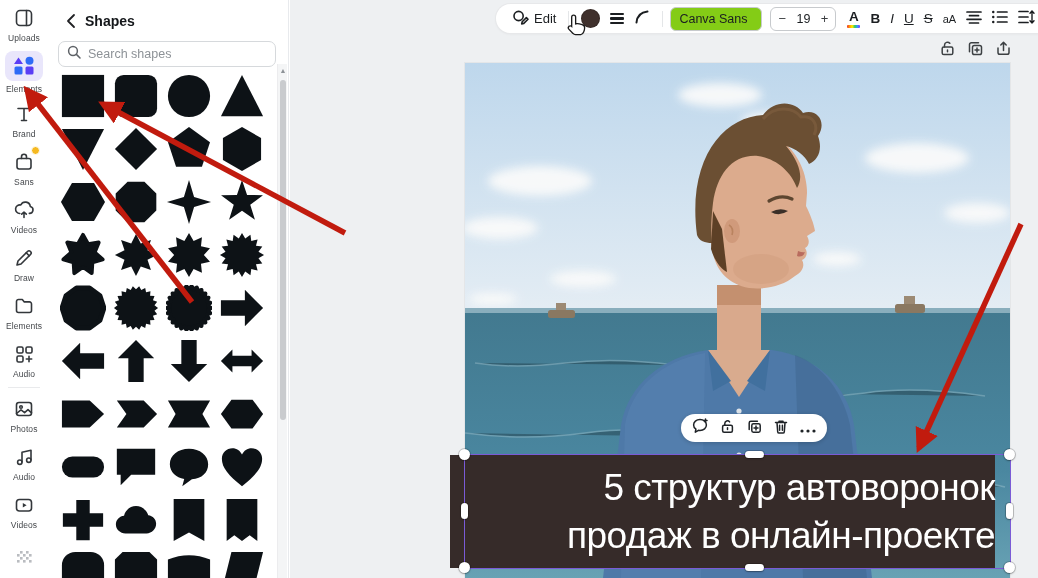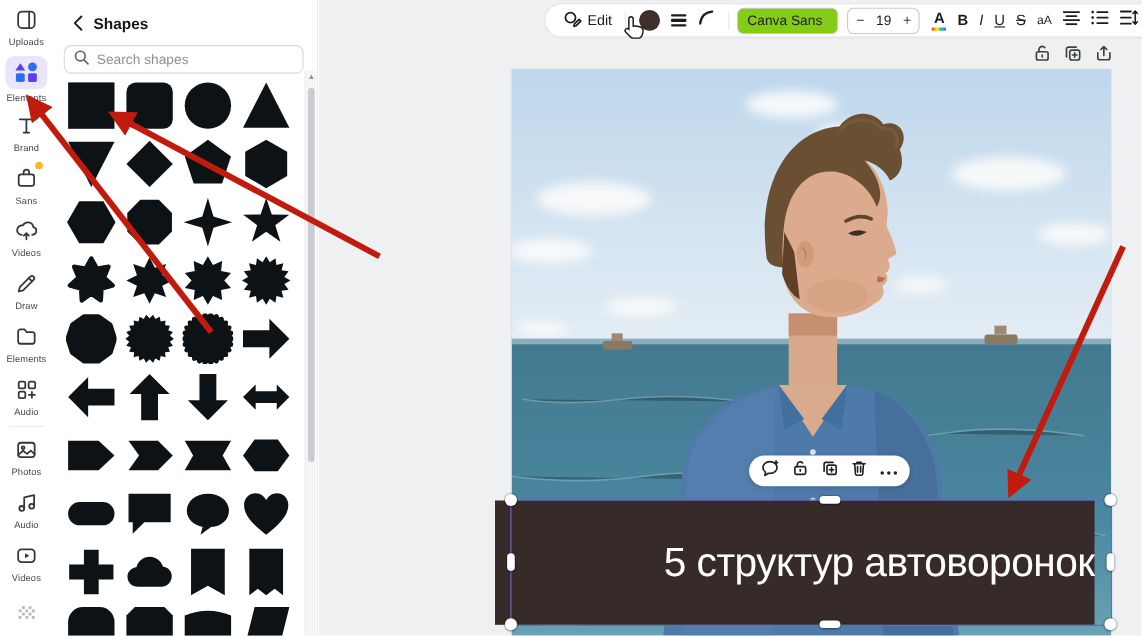--- a/index.html
+++ b/index.html
@@ -649,20 +649,21 @@
         <path d="M333,188 q5 2 7 1 q-2 6 -8 4 Z" fill="#b96c5e"></path>
         <path d="M232,172 C222,96 258,54 298,52 C310,36 330,38 338,50 C353,45 362,60 353,73 C358,87 353,97 344,101 C340,92 330,85 321,83 C338,103 337,118 332,125 C326,108 310,95 293,93 C267,91 252,112 248,140 C246,158 246,166 247,180 C240,180 234,178 232,172 Z" fill="#6b4f33"></path>
         <path d="M248,148 L246,186 C250,199 256,206 262,209 L257,166 Z" fill="#5d4026"></path>
         <path d="M298,56 C310,42 328,44 336,54 C348,52 354,62 349,72" fill="none" stroke="#7d5e3e" stroke-width="3" opacity=".7"></path>
       </g>
     </svg>
   </div>
 
   <div class="textbox" id="textbox" style="background: rgb(54, 43, 41); color: rgb(255, 255, 255);">
     <div class="tline">5 структур автоворонок</div>
+    <div class="tline">продаж в онлайн-проекте</div>
   </div>
 
   <div class="sel-frame"></div>
   <div class="handle h-circle" style="left:459px; top:449px;"></div>
   <div class="handle h-circle" style="left:1004px; top:449px;"></div>
   <div class="handle h-circle" style="left:459px; top:562px;"></div>
   <div class="handle h-circle" style="left:1004px; top:562px;"></div>
   <div class="handle h-vbar" style="left:461px; top:503px;"></div>
   <div class="handle h-vbar" style="left:1006px; top:503px;"></div>
   <div class="handle h-hbar" style="left:745px; top:451px;"></div>

